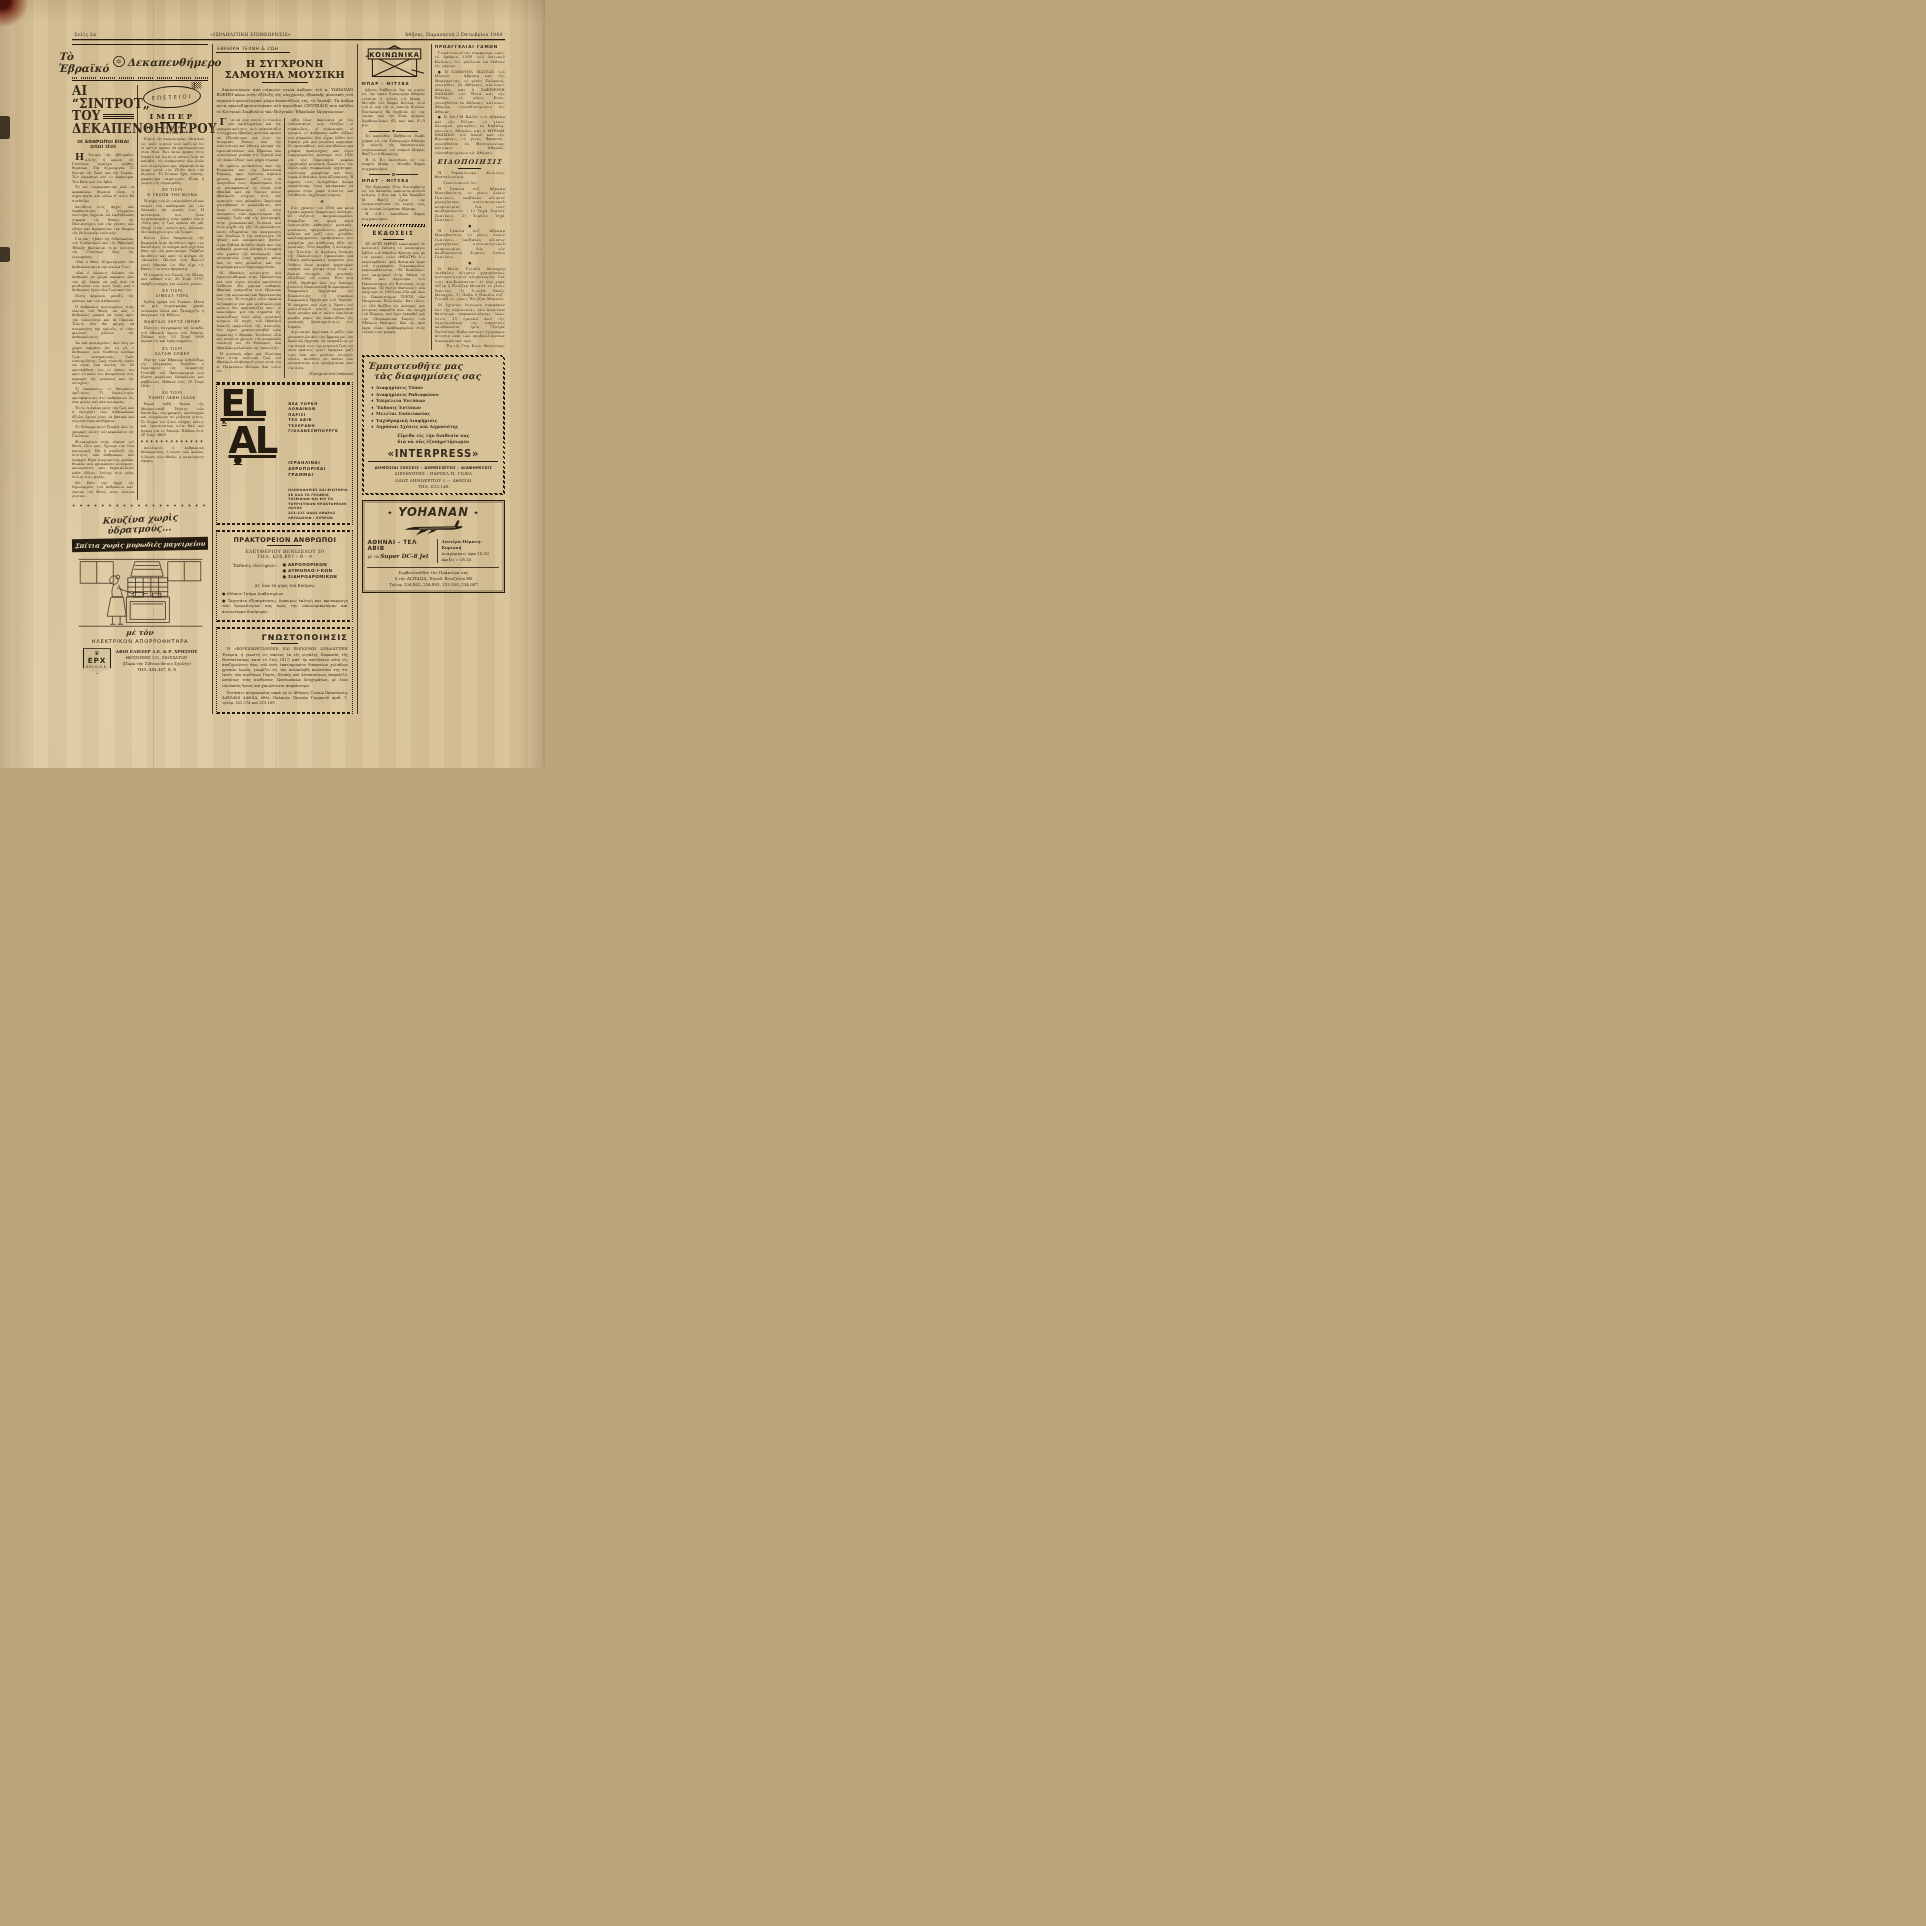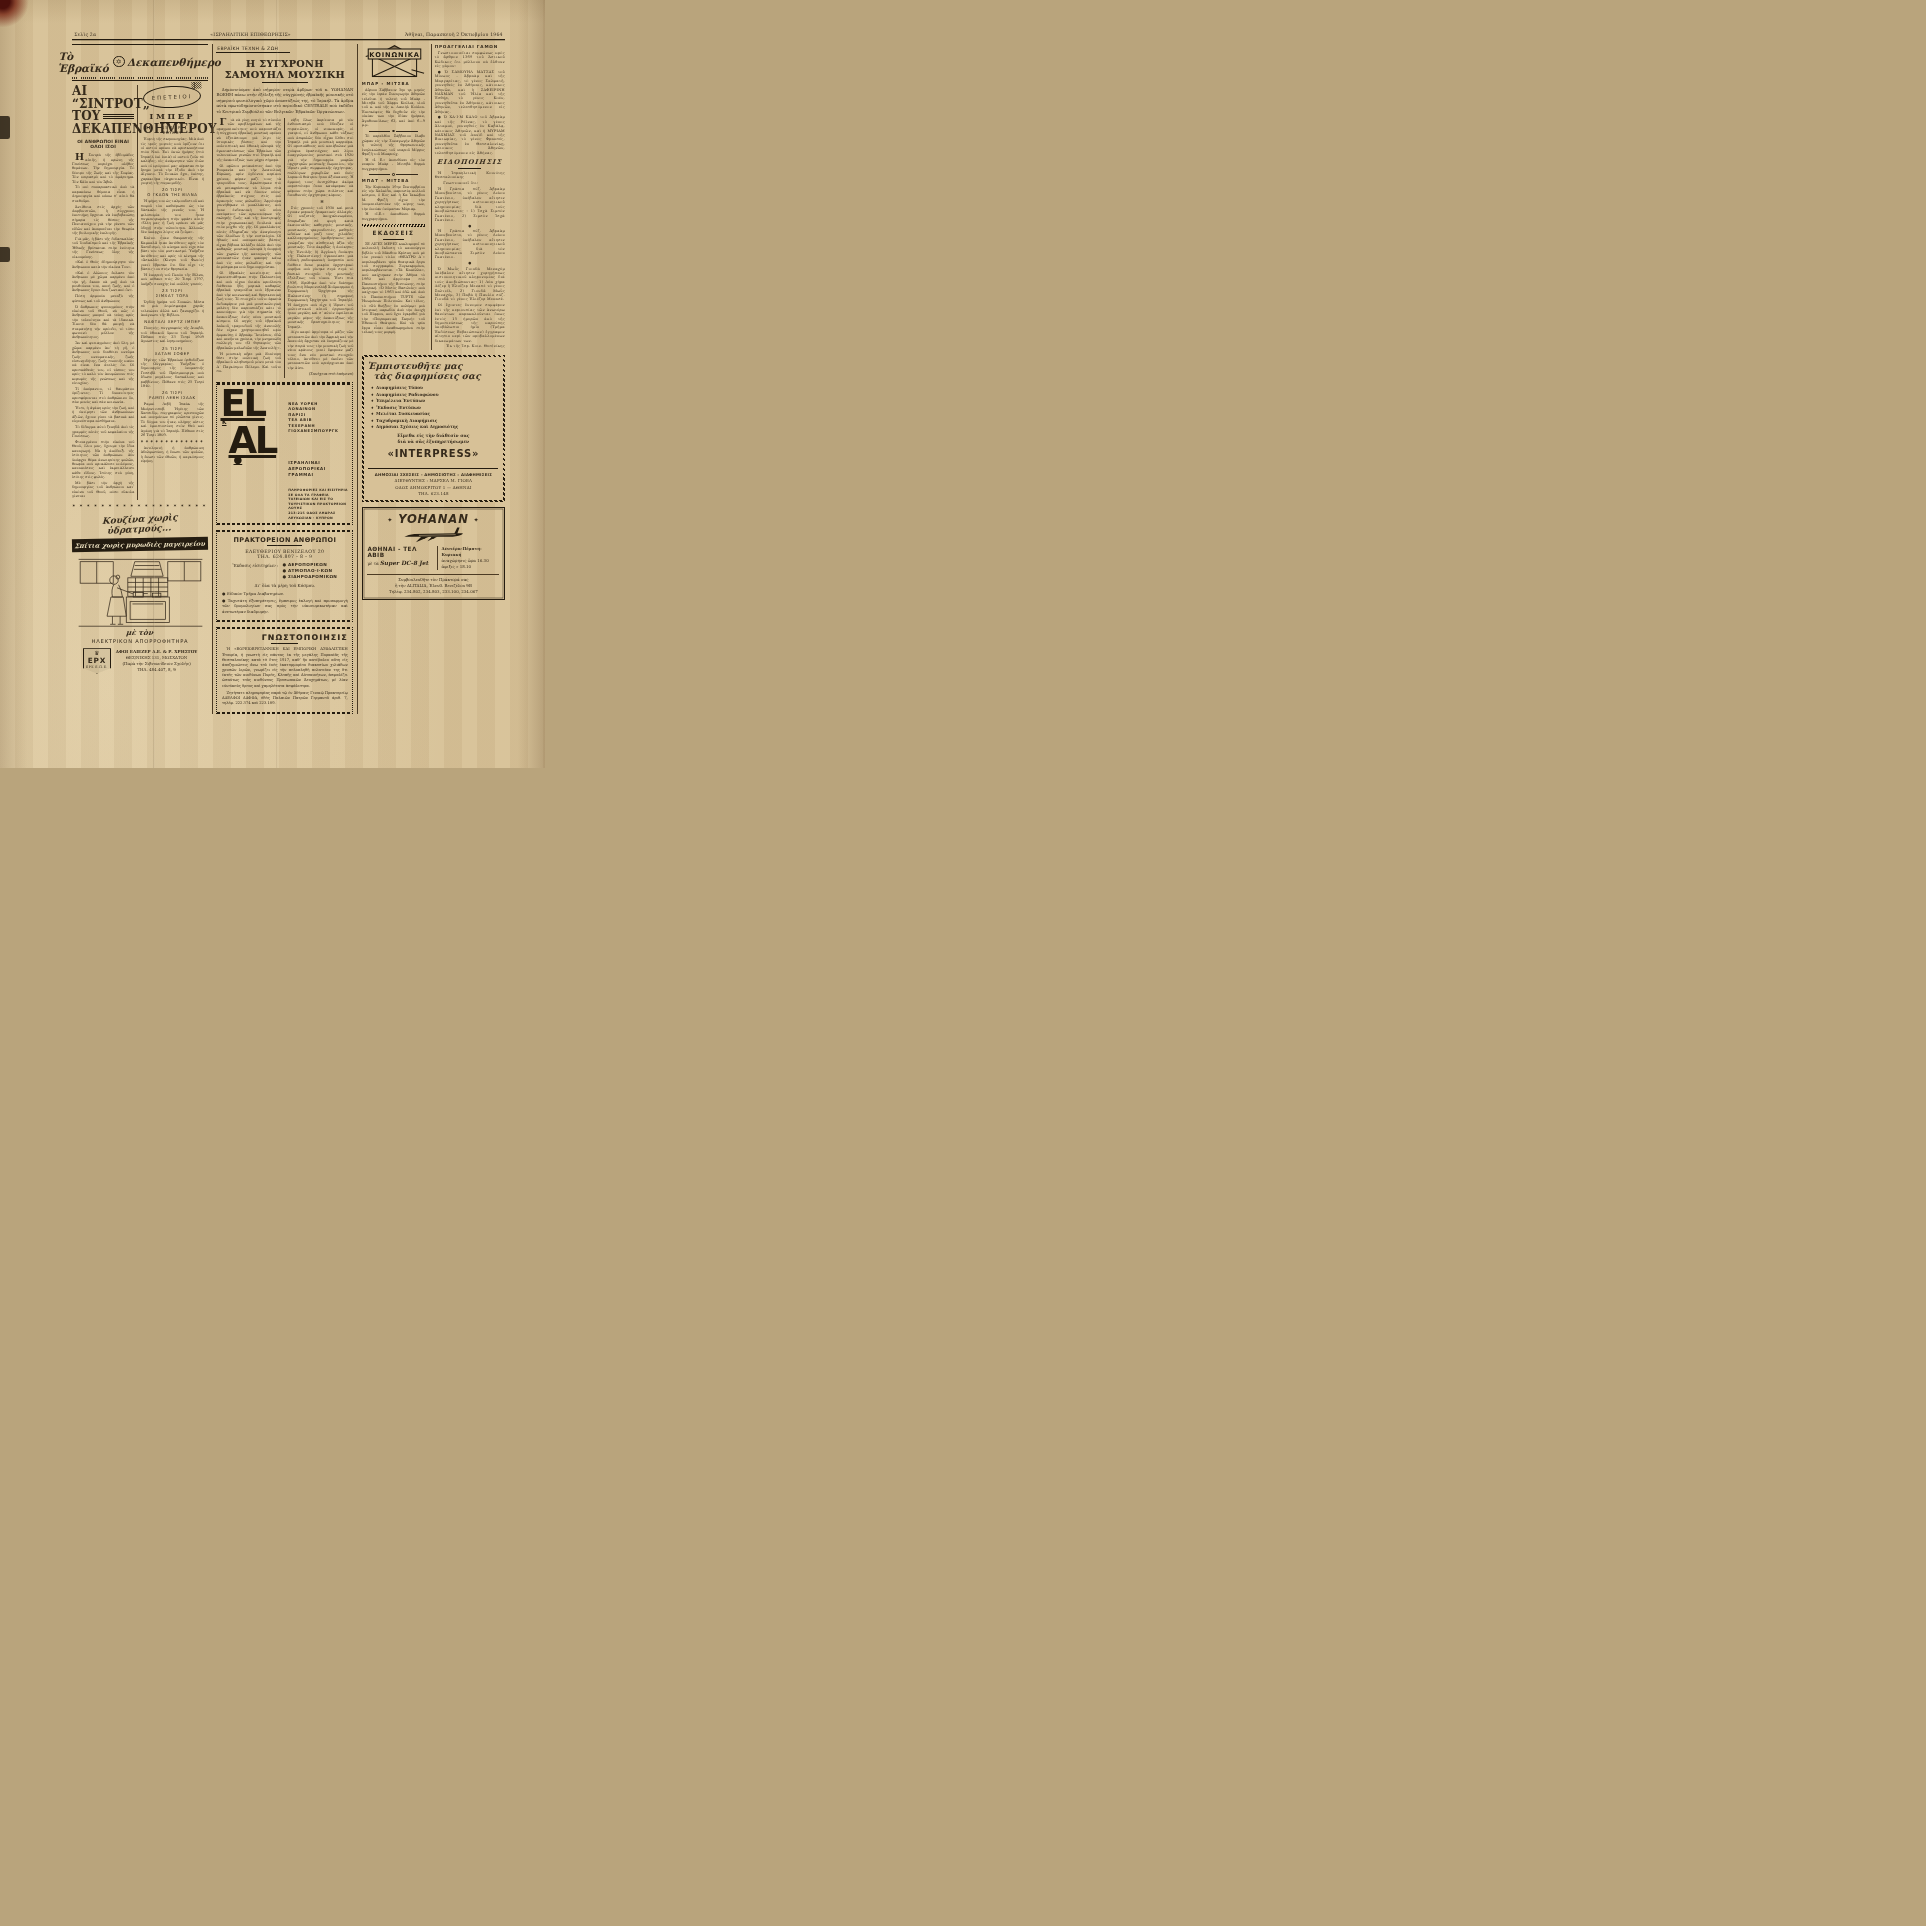--- a/index.html
+++ b/index.html
@@ -144,21 +144,21 @@
   
   .interpress { margin-top:4.6px; border:2.7px solid transparent; padding:3.9px 4.6px;
     background: linear-gradient(#d7c197,#d7c197) padding-box,
                 repeating-linear-gradient(45deg,#241c10 0 1.9px,#d7c197 1.9px 3.5px) border-box; }
   .ip-h { font-style:italic; font-weight:bold; font-size:8.9px; transform:skewX(-6deg); line-height:1.15; }
   .ip-h2 { margin-left:5.4px; margin-bottom:3.9px; }
   .ip-list { list-style:none; margin:0 0 3.9px 2.3px; }
   .ip-list li { font-size:4.2px; font-weight:bold; margin-bottom:1.5px; }
   .ip-list .d { margin-right:2.3px; font-size:3.5px; }
   .ip-ready { text-align:center; font-weight:bold; font-size:4.4px; line-height:1.35; margin:2.3px 0 3.1px; }
-  .ip-brand { text-align:center; font-family:"DejaVu Sans",sans-serif; font-weight:bold; font-size:10px; letter-spacing:0.8px; margin-bottom:9px; }
+  .ip-brand { text-align:center; font-family:"DejaVu Sans",sans-serif; font-weight:bold; font-size:10px; letter-spacing:0.8px; margin-bottom:2px; }
   .ip-sub { text-align:center; font-family:"DejaVu Sans",sans-serif; font-weight:bold; font-size:3.9px; letter-spacing:0.2px; border-top:0.8px solid #241c10; padding-top:2.7px; }
   .ip-line { text-align:center; font-size:4px; letter-spacing:0.2px; margin-top:1.5px; }
 
   
   .alitalia { margin-top:4.6px; border:1.2px solid #241c10; box-shadow:inset 0 0 0 0.8px #d7c197, inset 0 0 0 1.2px #241c10; padding:3.9px 4.6px; }
   .al-brand { text-align:center; font-family:"DejaVu Sans",sans-serif; font-style:italic; font-weight:bold; font-size:11.6px; letter-spacing:0.8px; }
   .al-brand .dia { font-size:6.2px; vertical-align:middle; }
   .al-plane { display:block; margin:0.8px auto; }
   .al-row { display:flex; gap:3.1px; margin-top:2.3px; }
   .al-left { width:52%; }

